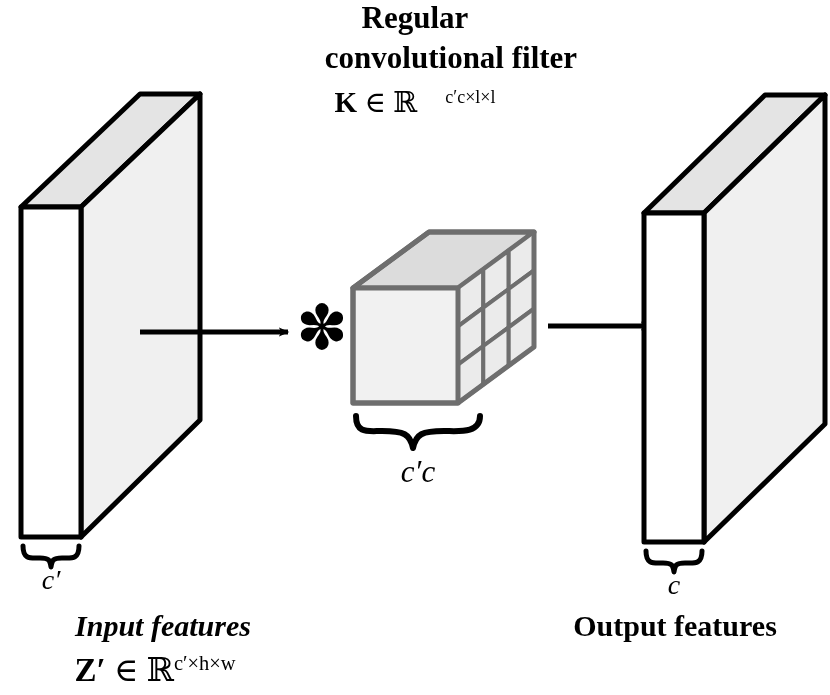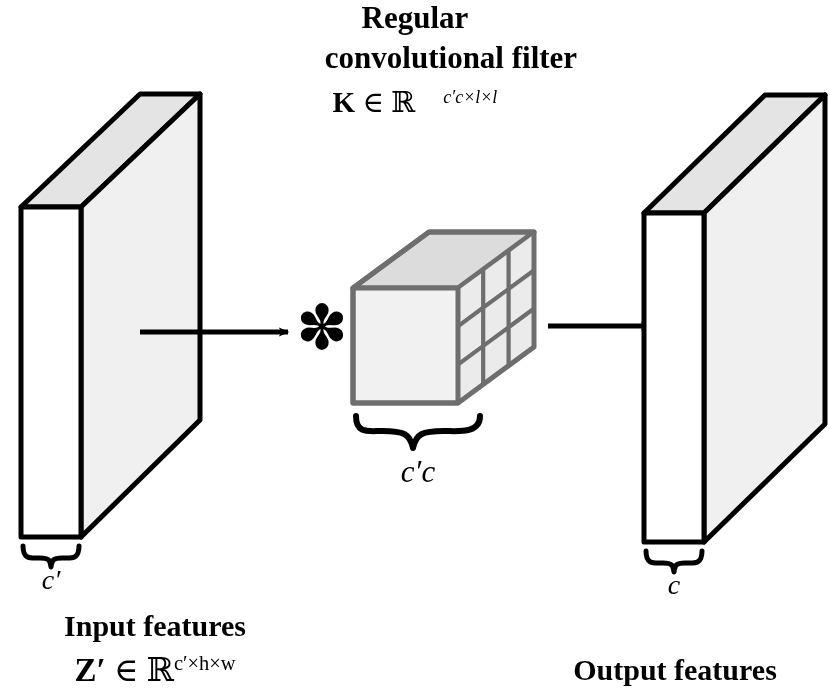--- a/index.html
+++ b/index.html
@@ -57,21 +57,20 @@
   .brace-label {
     font-style: italic;
     font-size: 28px;
     text-align: center;
   }
   .mathvar-bold {
     font-weight: bold;
     font-family: "Liberation Serif", "DejaVu Serif", serif;
   }
   .mathvar-ital {
-    font-style: italic;
     margin-left: 28px;
   }
   sup.mini {
     font-size: 0.62em;
     vertical-align: 0.52em;
   }
   .blackboard {
     font-family: "DejaVu Serif", "Liberation Serif", serif;
   }
   .star-sym {
@@ -158,20 +157,20 @@
   </div>
 
   <div class="star-sym" style="left:296px; top:297px;">✽</div>
 
   <div class="txt brace-label" style="left:21px; top:566px; width:60px;">c′</div>
 
   <div class="txt brace-label" style="left:356px; top:456px; width:124px; font-size:31px;text-align:center;">c′c</div>
 
   <div class="txt brace-label" style="left:646px; top:571px; width:56px;">c</div>
 
-  <div class="txt caption-bold" style="left:0px; top:611px; width:310px;">Input features</div>
+  <div class="txt caption-bold" style="left:8px; top:611px; width:310px;font-style:italic;">Input features</div>
   <div class="txt caption-formula" style="left:0px; top:653px; width:310px;">
     <span class="mathvar-bold">Z′</span><span>&nbsp;</span><span>∈</span><span>&nbsp;</span><span class="blackboard">ℝ</span><sup class="mini">c′×h×w</sup>
   </div>
 
-  <div class="txt caption-bold" style="left:520px; top:611px; width:310px;margin-top:44px;">Output features</div>
+  <div class="txt caption-bold" style="left:520px; top:611px; width:310px;">Output features</div>
 
 </div>
 
 </body></html>

